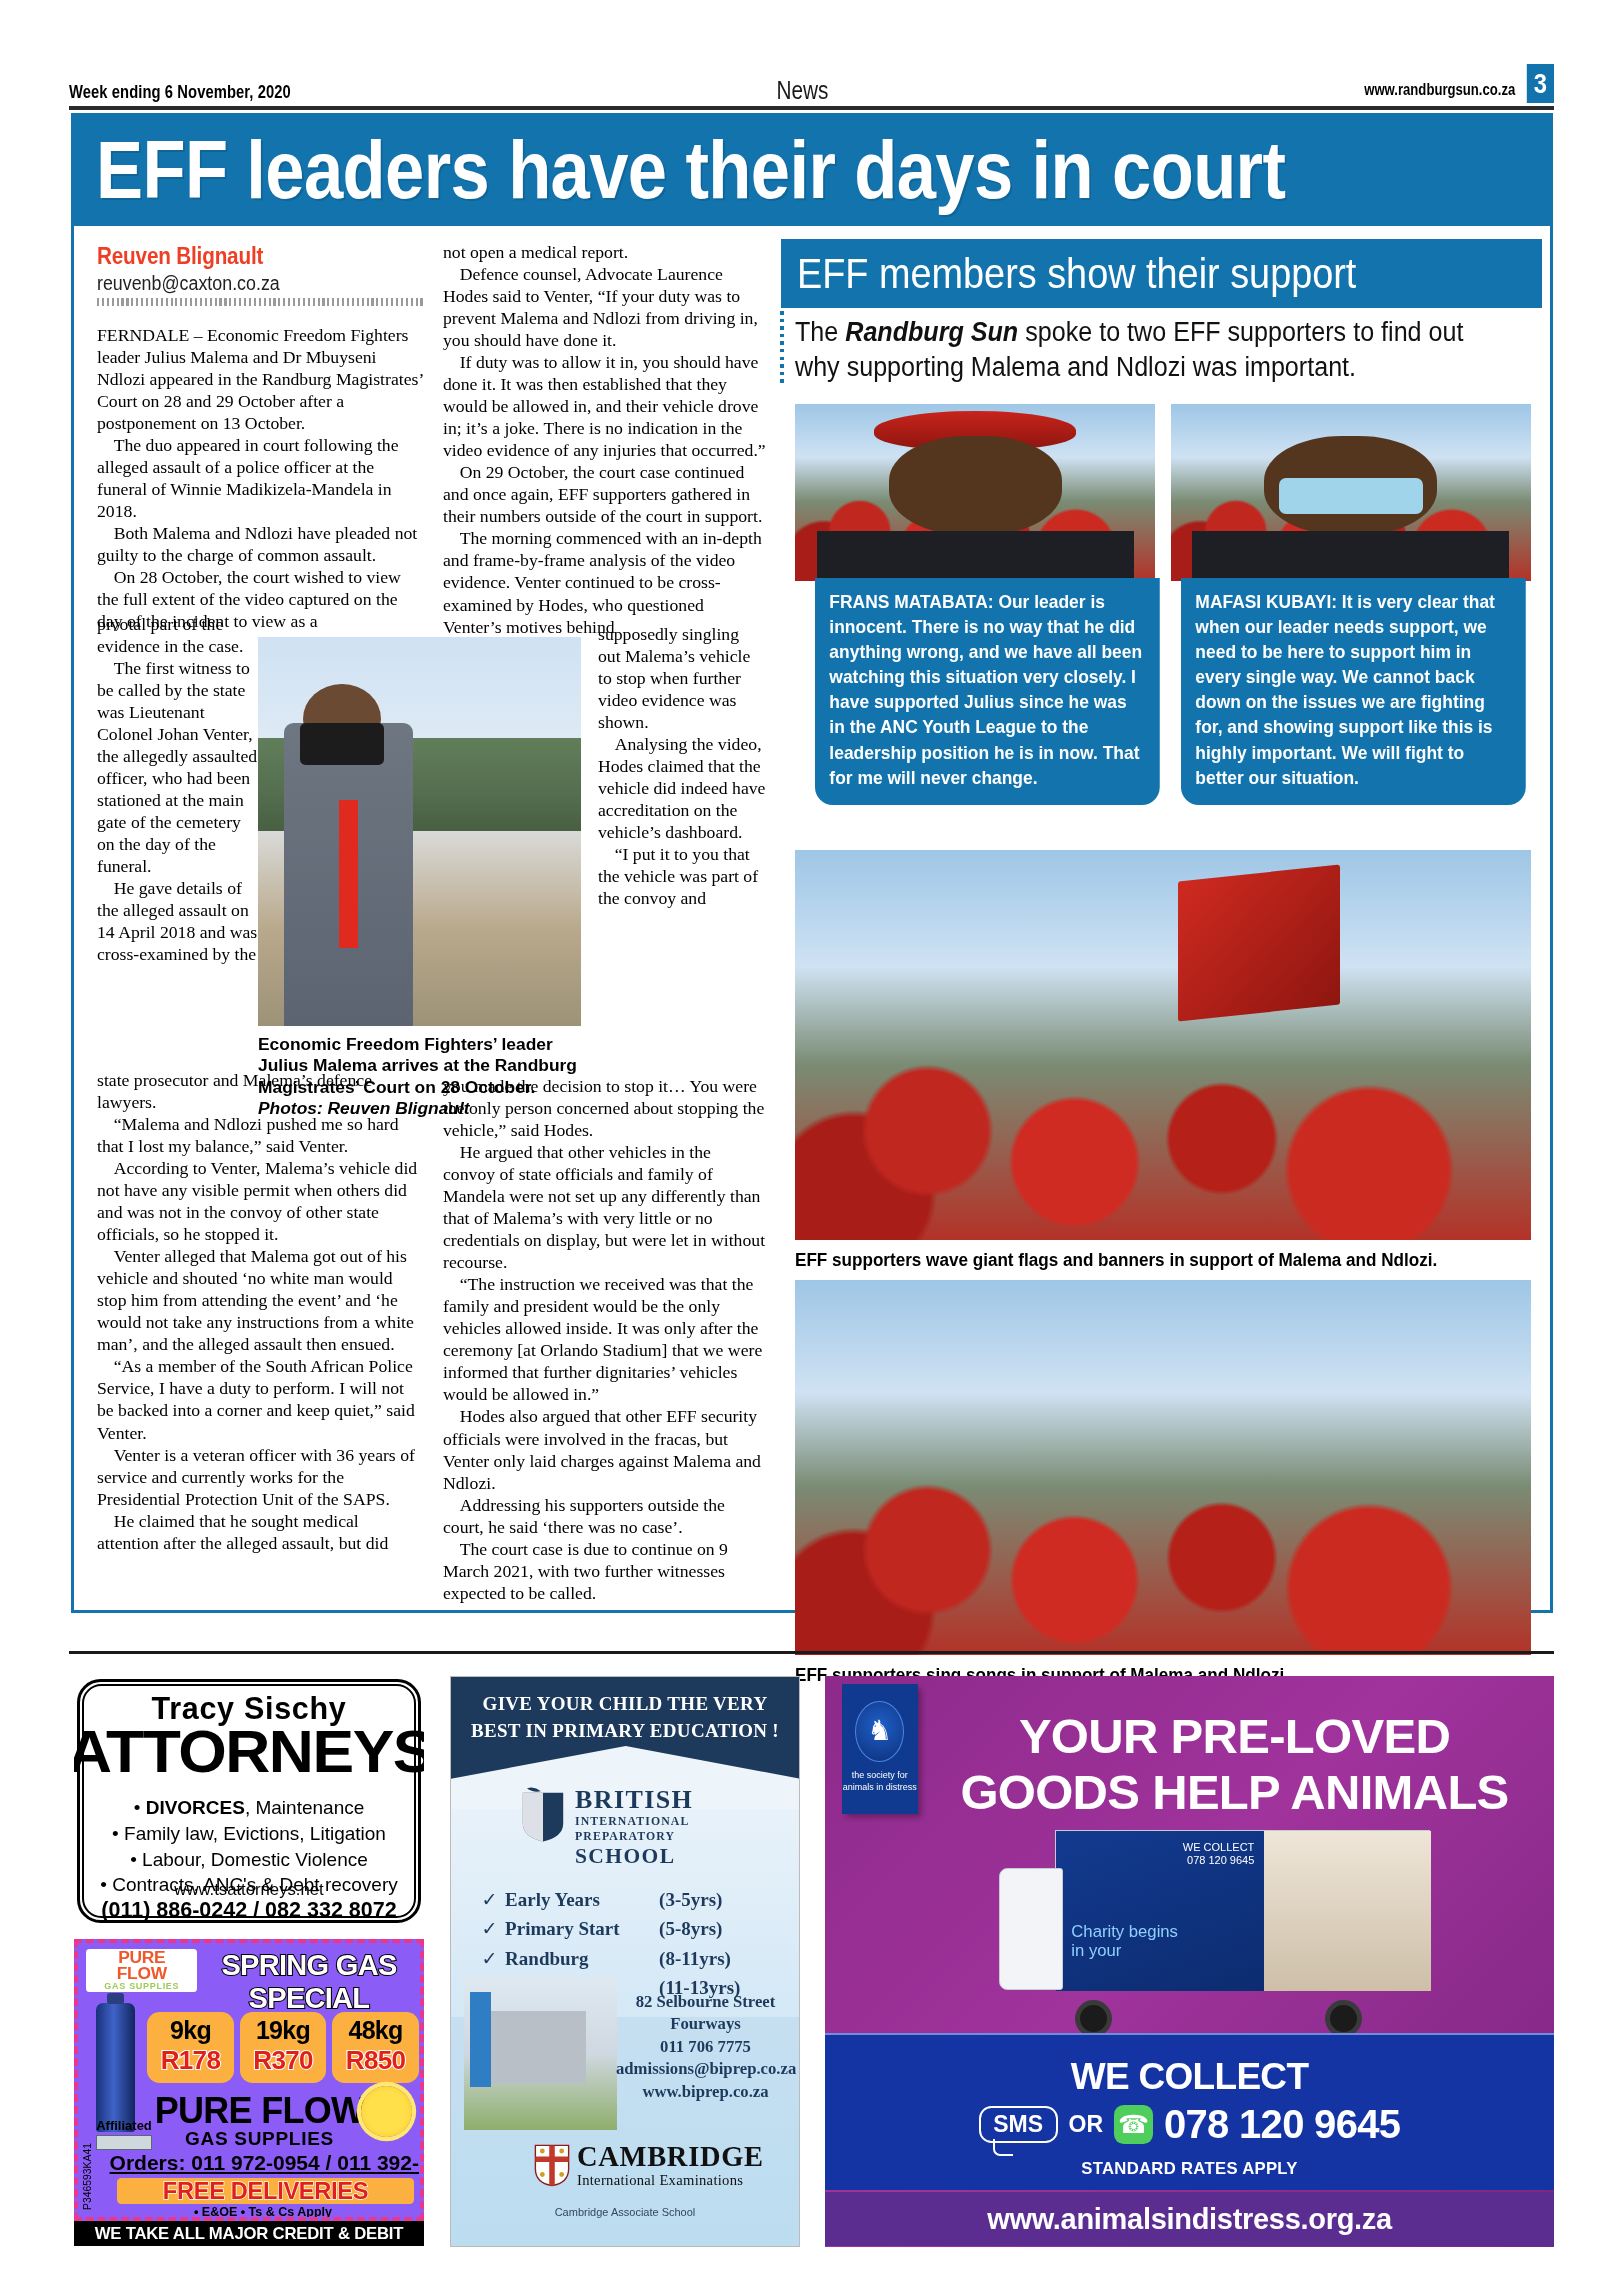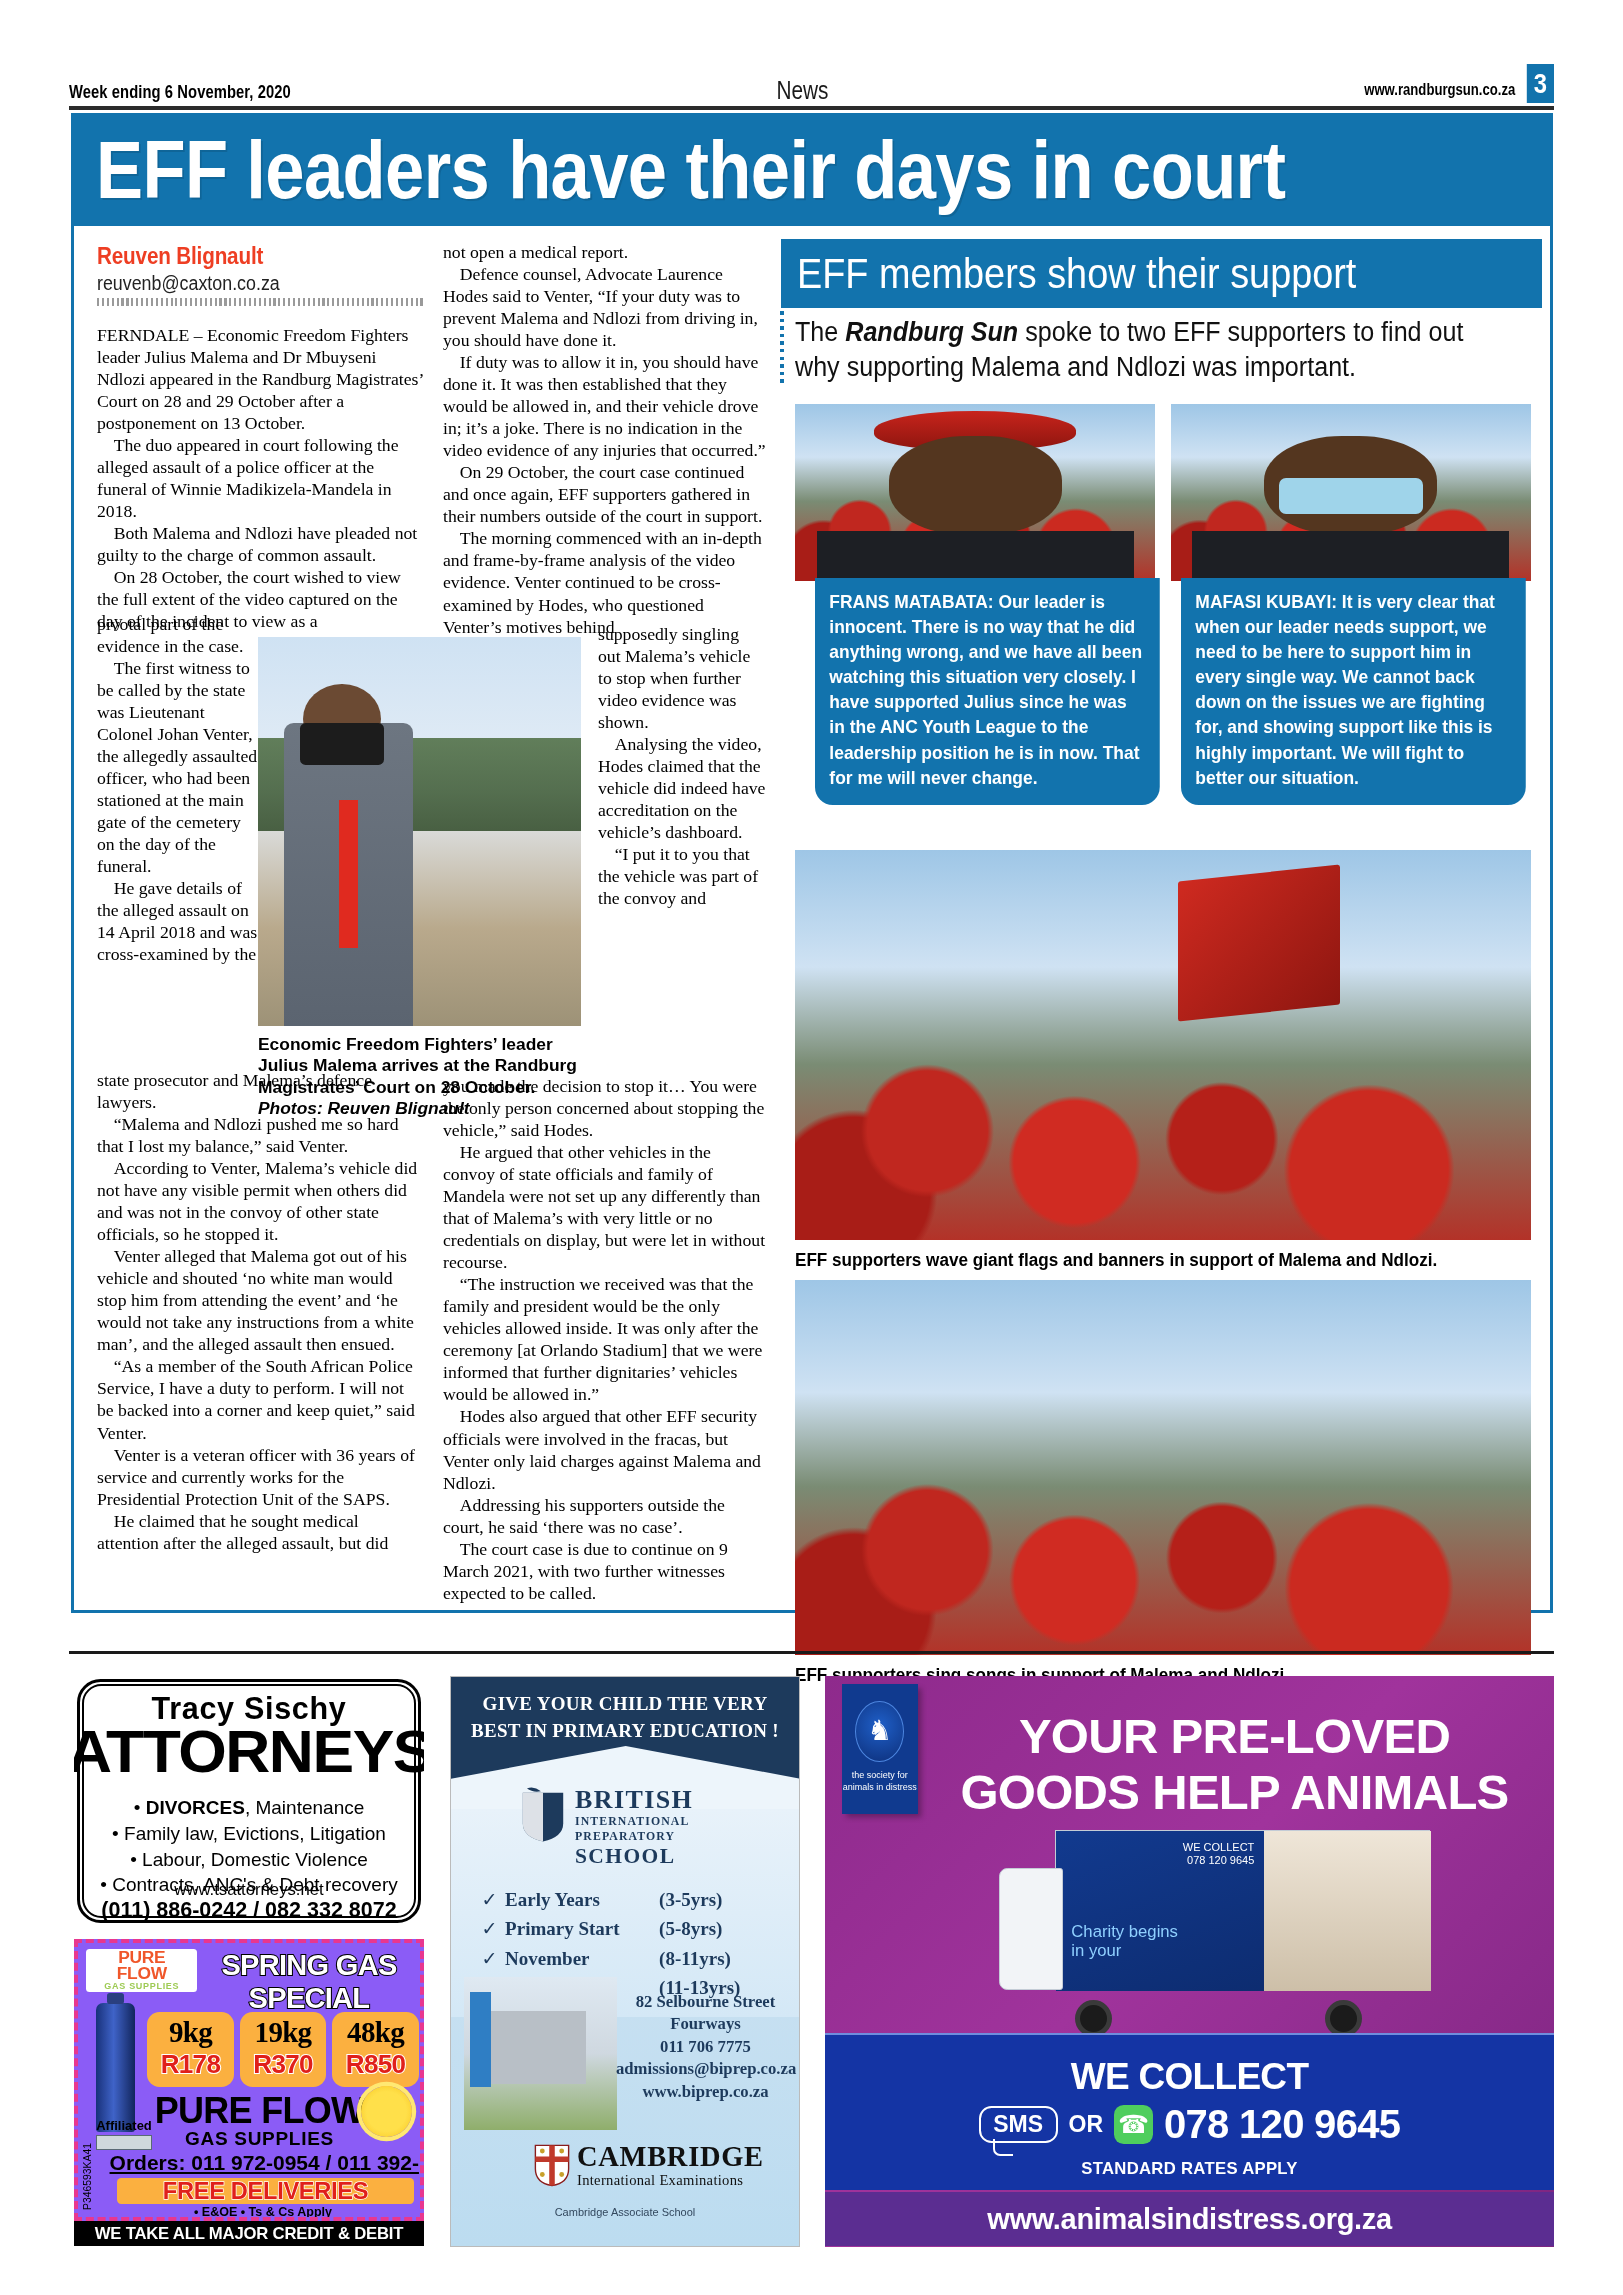--- a/index.html
+++ b/index.html
@@ -234,21 +234,21 @@
     position:absolute; left:18px; top:60px; width:39px; height:129px;
     background:linear-gradient(90deg,#18317a,#3f63c8 45%,#12255c);
     border-radius:7px 7px 3.5px 3.5px;
   }
   .cyl:before{content:"";position:absolute;left:11px;top:-9.7px;width:16.7px;height:11px;background:#2a3f80;border-radius:2.8px;}
   .gas-prices { position:absolute; left:69px; top:69px; width:272px; display:flex; gap:5.6px; }
   .gp {
     flex:1; background:#fbb040; border-radius:12.5px; padding:4.2px 1.4px 7px;
     text-align:center;
   }
-  .gp .kg { font-family:Liberation Serif, serif; font-weight:bold; font-size:29px; color:#000; letter-spacing:-0.7px;}
+  .gp .kg { font-family:Liberation Sans, sans-serif; font-weight:bold; font-size:25px; color:#000; letter-spacing:-0.7px;}
   .gp .rr { font-family:"Liberation Sans",sans-serif; font-weight:bold; font-size:26px; color:#e0201b;
             -webkit-text-stroke:2.1px #fff; paint-order:stroke fill; letter-spacing:-0.7px;}
   .gas-brand {
     position:absolute; left:67px; top:147px; width:229px; text-align:center;
     font-family:"Liberation Sans",sans-serif; font-weight:bold; font-size:36px;
     color:#000; letter-spacing:-0.7px;
   }
   .gas-brand2 {
     position:absolute; left:67px; top:185px; width:229px; text-align:center;
     font-family:"Liberation Sans",sans-serif; font-weight:bold; font-size:19px;
@@ -672,21 +672,21 @@
         <span class="nm">Early Years</span>
         <span>(3-5yrs)</span>
       </div>
       <div class="row">
         <span class="tick">✓</span>
         <span class="nm">Primary Start</span>
         <span>(5-8yrs)</span>
       </div>
       <div class="row">
         <span class="tick">✓</span>
-        <span class="nm">November</span>
+        <span class="nm">Randburg</span>
         <span>(8-11yrs)</span>
       </div>
       <div class="row">
         <span class="tick">✓</span>
         <span class="nm">Junior High</span>
         <span>(11-13yrs)</span>
       </div>
     </div>
     <div class="sch-photo">
       <div class="ph">

